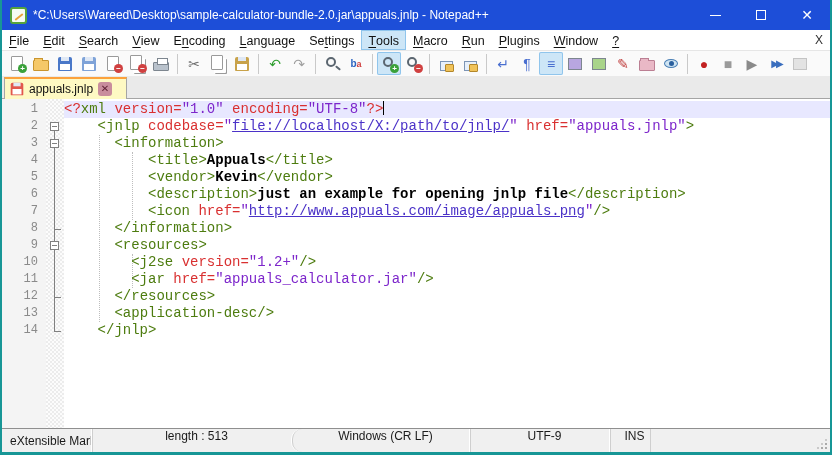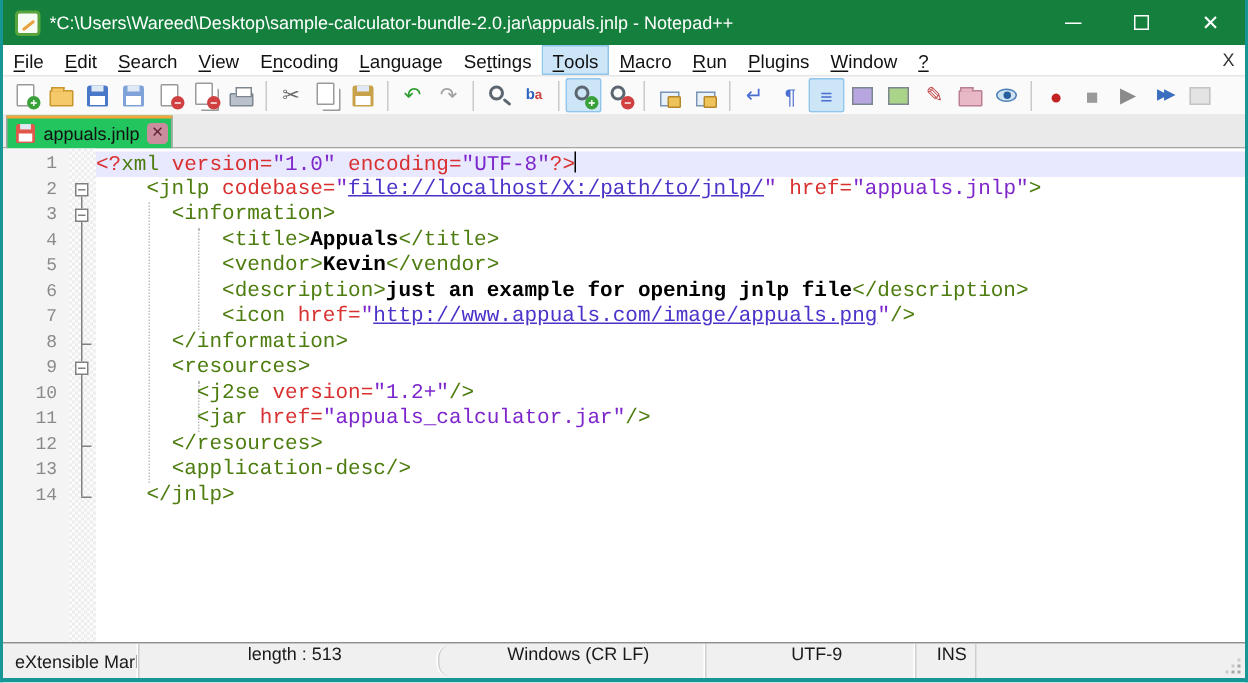--- a/index.html
+++ b/index.html
@@ -3,21 +3,21 @@
 <meta charset="utf-8">
 <style>
   * { margin:0; padding:0; box-sizing:border-box; }
   html,body { width:832px; height:455px; }
   body { font-family:"Liberation Sans","DejaVu Sans",sans-serif; font-size:12px; background:#fff; overflow:hidden; }
 
   .window { width:832px; height:455px; display:flex; flex-direction:column;
             border-left:2px solid #179696; border-right:2px solid #179696; border-bottom:3px solid #179696; }
 
   
-  .titlebar { height:30px; background:#15803d; display:flex; align-items:center; flex:0 0 auto; }
+  .titlebar { height:30px; background:#1d4ed8; display:flex; align-items:center; flex:0 0 auto; }
   .npp-ic { width:17px; height:17px; margin:0 6px 0 8px; background:#f6fbf4; border:2px solid #57a33c;
             border-radius:3px; position:relative; flex:0 0 auto; }
   .npp-ic::after { content:""; position:absolute; left:2px; top:7px; width:10px; height:2px;
                    background:#e8a33d; transform:rotate(-38deg); border-radius:1px; }
   .title-text { color:#ffffff; font-size:12px; white-space:nowrap; overflow:hidden; flex:1 1 auto; }
   .winbtns { display:flex; height:30px; flex:0 0 auto; }
   .winbtn { width:46px; height:30px; display:flex; align-items:center; justify-content:center; color:#fff; }
   .glyph-min { width:11px; height:1px; background:#fff; display:block; }
   .glyph-max { width:10px; height:10px; border:1px solid #fff; display:block; }
   .glyph-close { font-size:14px; line-height:1; }
@@ -58,22 +58,22 @@
   .lw { width:13px; height:10px; background:#e8f0fa; border:1px solid #7d95b5; display:block; margin-top:4px; position:relative; }
   .lw::after { content:""; position:absolute; right:-2px; bottom:-2px; width:7px; height:6px; background:#f0c35a; border:1px solid #b3872a; border-radius:1px; }
   .win { width:14px; height:12px; border:1px solid #7d868f; display:block; }
   .eye { width:14px; height:9px; background:#cfe4f2; border:1px solid #4a7fb5; border-radius:50%; display:block; position:relative; }
   .eye::after { content:""; position:absolute; left:4px; top:1px; width:5px; height:5px; background:#2a5f9e; border-radius:50%; }
   .gly2 { letter-spacing:-3px; font-size:10px; }
 
   
   .tabbar { height:23px; background:#eaeaea; display:flex; align-items:flex-end; padding-left:2px;
             border-bottom:1px solid #a5a5a5; flex:0 0 auto; }
-  .tab { height:22px; background:#22c55e; border:1px solid #a5a5a5; border-bottom:none; border-top:2px solid #fca23c;
-         display:flex; align-items:center; padding:0 2px 0 5px; margin-bottom:-1px; gap:5px; }
+  .tab { height:22px; background:#fef9c3; border:1px solid #a5a5a5; border-bottom:none; border-top:2px solid #fca23c;
+         display:flex; align-items:center; padding:0 14px 0 5px; margin-bottom:-1px; gap:5px; }
   .tab-label { font-size:12px; color:#111; white-space:nowrap; }
   .tab-close { width:14px; height:14px; border-radius:3px; background:#c98d9d; color:#5e1f33; font-size:10px;
                font-weight:bold; display:flex; align-items:center; justify-content:center; line-height:1; }
 
   
   .editor { flex:1 1 auto; display:flex; background:#fff; border-bottom:1px solid #8f8f8f; position:relative; overflow:hidden; }
   .gutter { width:44px; background:#f4f4f4; color:#8a8a8a; font-family:"Liberation Mono","DejaVu Sans Mono",monospace;
             font-size:12px; text-align:right; padding:2px 8px 0 0; flex:0 0 auto; }
   .gutter div { height:17px; line-height:17px; }
   .foldcol { width:18px; flex:0 0 auto; position:relative;

